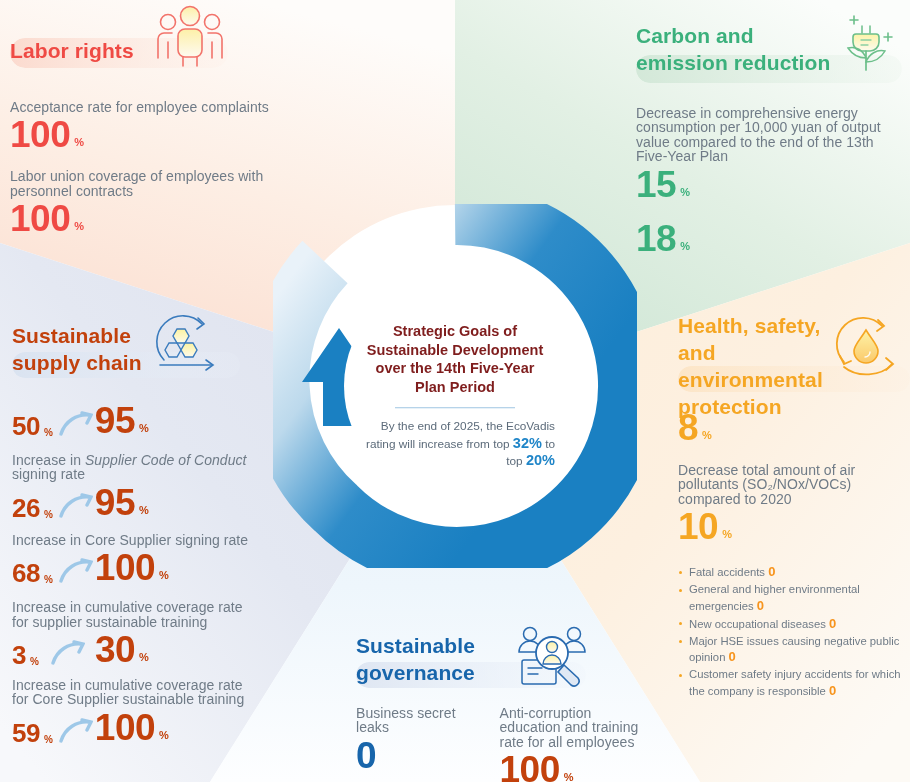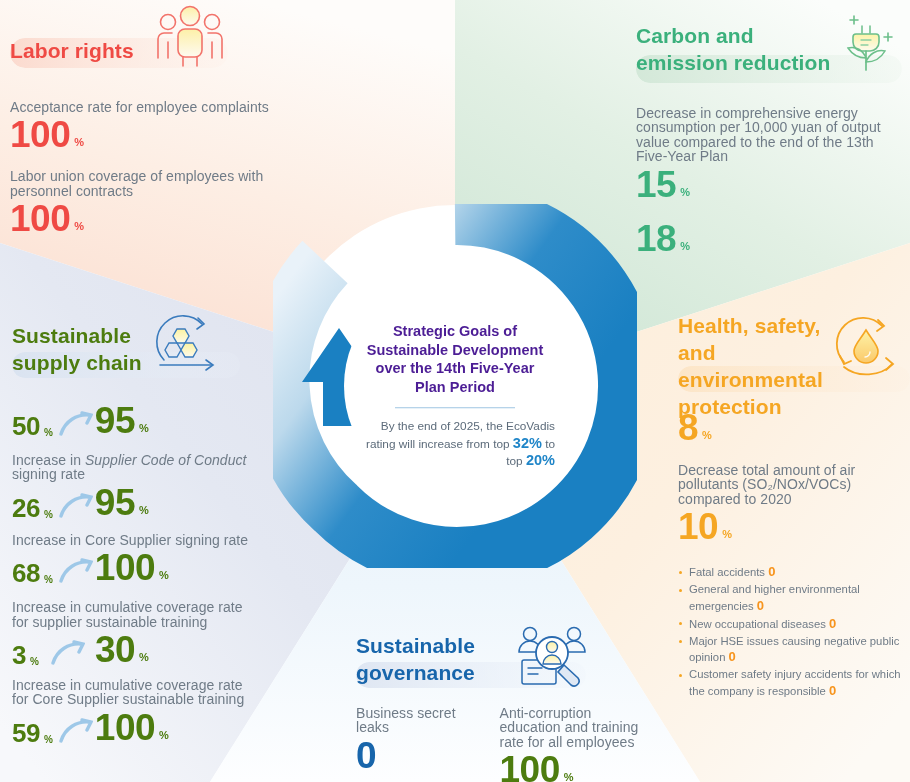--- a/index.html
+++ b/index.html
@@ -55,21 +55,21 @@
   }
   .unit{font-size:11px;font-weight:bold;margin-left:4px;margin-bottom:7px;}
   .pairrow{display:flex;align-items:flex-end;}
   .from .big{font-size:26px;line-height:29px;}
   .from .unit{font-size:10px;margin-bottom:3px;}
   .arrowico{width:34px;height:26px;margin:0 2px 4px 6px;align-self:flex-end;}
 
   
   .c-red{color:#ef4a44;}
   .c-green{color:#3bb07c;}
-  .c-blue{color:#4d7c0f;}
+  .c-blue{color:#c2410c;}
   .c-orange{color:#f5a623;}
   .c-darkblue{color:#1765ab;}
 
   
   .blist{list-style:none;margin:0;padding:0;}
   .blist li{
     position:relative;
     font-size:11.3px;
     line-height:15.5px;
     color:#6f7b87;
@@ -85,21 +85,21 @@
   .zeroval{color:#f7941d;font-weight:bold;font-size:13px;}
 
   
   #center{position:absolute;left:273px;top:204px;width:364px;height:364px;}
   #centertext{
     position:absolute;left:50%;top:50%;
     transform:translate(-50%,-50%);
     width:200px;text-align:center;
   }
   #ctitle{
-    font-size:14.5px;line-height:18.5px;font-weight:bold;color:#4c1d95;
+    font-size:14.5px;line-height:18.5px;font-weight:bold;color:#7f1d1d;
     margin:10px;
   }
   #crule{
     width:120px;height:1px;background:#9ec5e2;margin:11px auto 10px auto;
   }
   #csub{
     font-size:11.8px;line-height:16.5px;color:#5c6b7a;margin:0;text-align:right;
   }
   #csub b{color:#1f85c8;font-size:14.5px;font-weight:bold;}
 </style>

